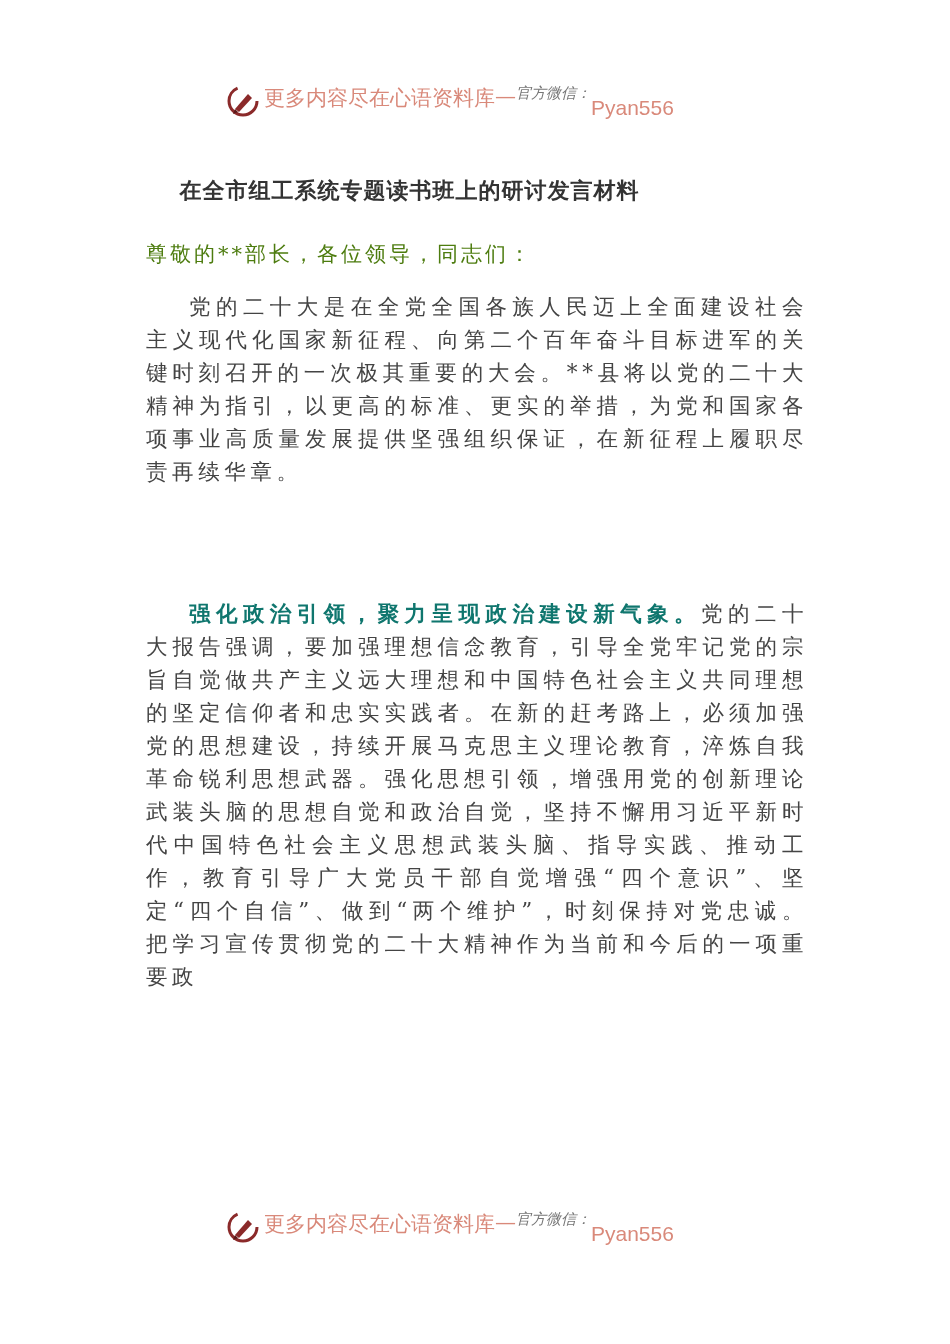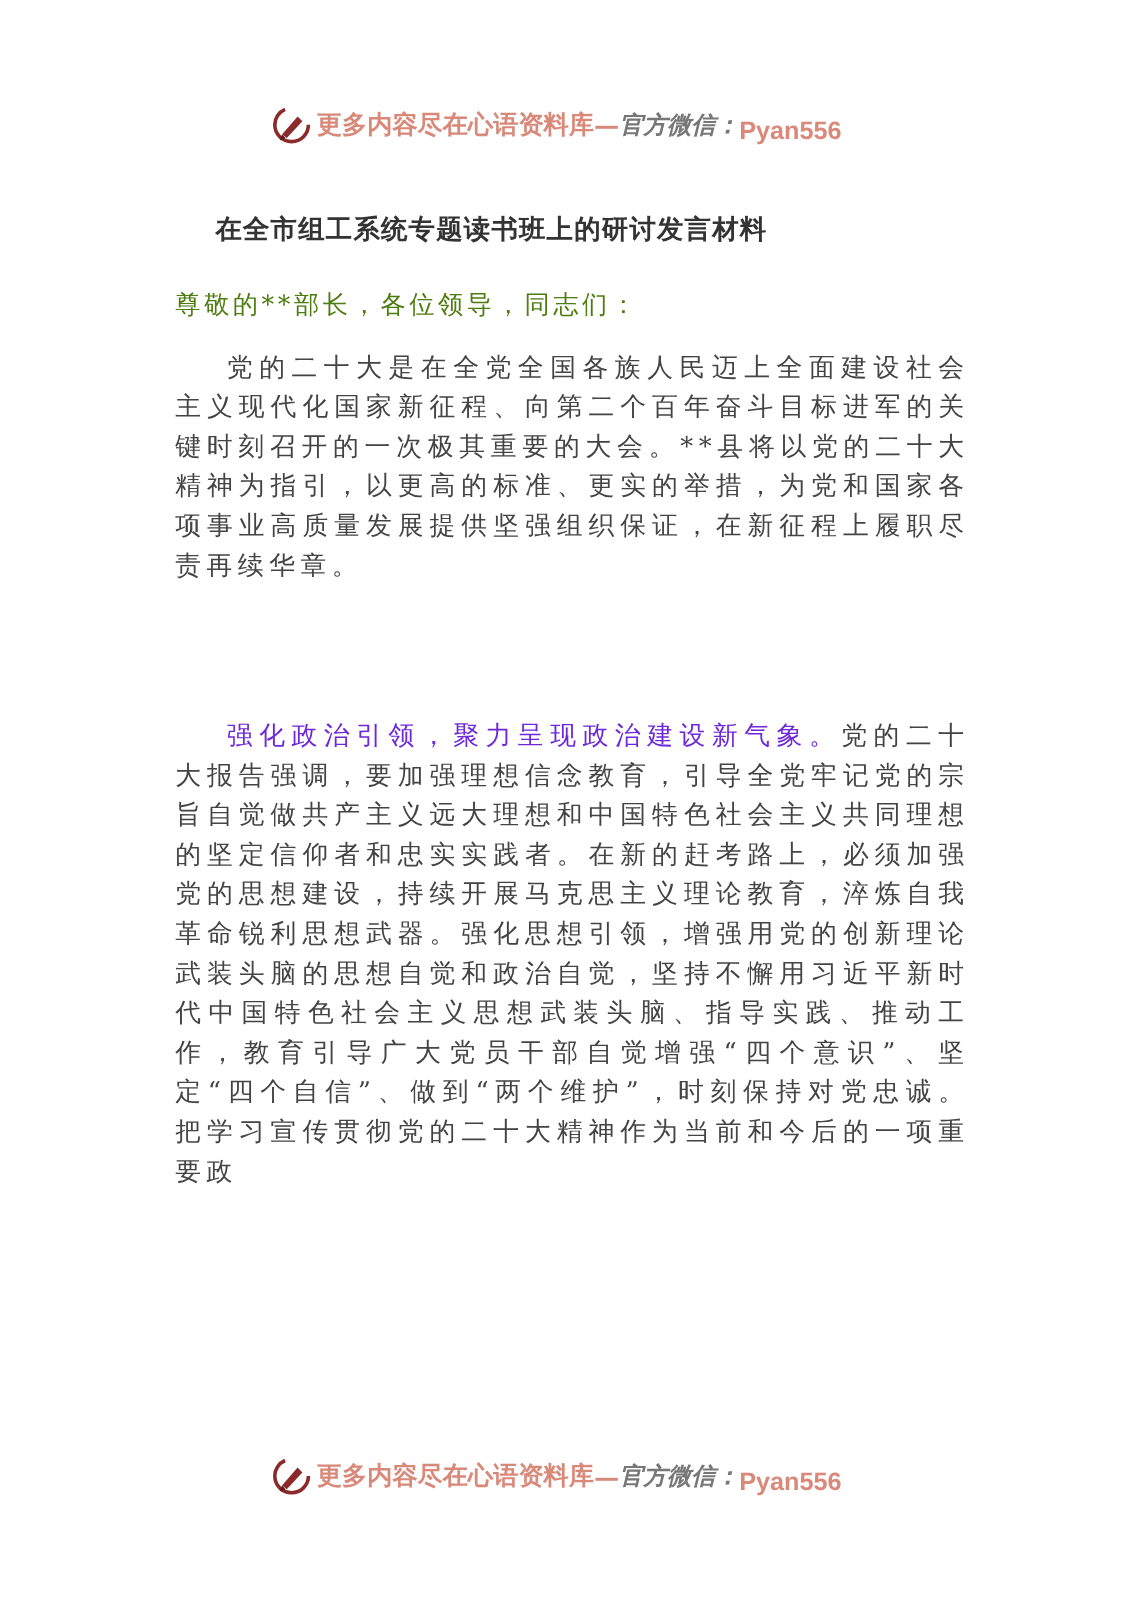--- a/index.html
+++ b/index.html
@@ -1,32 +1,32 @@
 <!DOCTYPE html>
 <html><head>
 <meta charset="utf-8">
 <style>
   html, body { margin:0; padding:0; background:#ffffff; }
   body { width:950px; height:1344px; position:relative; overflow:hidden;
          font-family:"DejaVu Serif", "Liberation Serif", serif; color:#333; }
-  .watermark { position:absolute; left:226px; height:40px; display:flex; align-items:center;font-weight:bold; }
+  .watermark { position:absolute; left:226px; height:40px; display:flex; align-items:flex-start; }
   .watermark.top { top:84px; }
   .watermark.bottom { top:1210px; }
   .wm-logo { width:34px; height:34px; margin-right:4px; }
   .wm-red { color:#d9897a; font-size:21px; font-family:"DejaVu Serif", serif; letter-spacing:0px; }
-  .wm-gray { color:#777; font-size:20px; font-family:"DejaVu Sans", sans-serif; font-style:italic; }
+  .wm-gray { color:#777; font-size:15px; font-family:"DejaVu Sans", sans-serif; font-style:italic; }
   .wm-id { color:#d9897a; font-size:21px; font-family:"Liberation Sans", sans-serif;margin-top:12px; }
   .title { position:absolute; top:176px; left:0; width:819px; text-align:center;
            font-size:22px; font-weight:bold; color:#333; font-family:"DejaVu Sans", sans-serif; letter-spacing:1px; }
   .salutation { position:absolute; top:240px; left:146px; font-size:21px; color:#4d7c0f; letter-spacing:3px; }
   .para { position:absolute; left:146px; width:662px; font-size:21.5px; line-height:33px; color:#444;
           text-align:justify; text-align-last:left; letter-spacing:4.6px; }
   .p1 { top:290px; text-indent:43px; }
   .p2 { top:597px; text-indent:43px; }
-  .bold { font-weight:normal; color:#6d28d9; }
+  .bold { font-weight:bold; color:#0f766e; }
 </style>
 </head>
 <body>
 
 <div class="watermark top">
   <svg class="wm-logo" viewBox="0 0 34 34">
     <circle cx="17" cy="17" r="14" fill="none" stroke="#8b2a2a" stroke-width="3" stroke-dasharray="60 30"></circle>
     <path d="M9 25 L22 10 L26 14 L13 28 Z" fill="#8b2a2a"></path>
     <path d="M9 25 L7 30 L12 28 Z" fill="#5a1a1a"></path>
   </svg>

